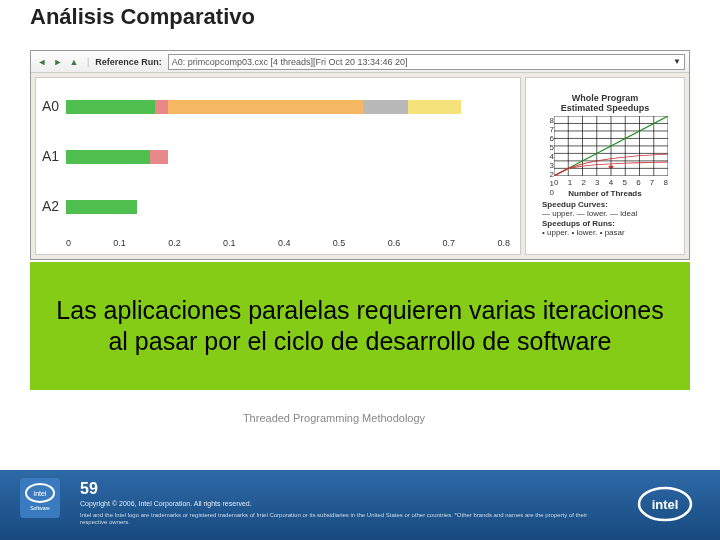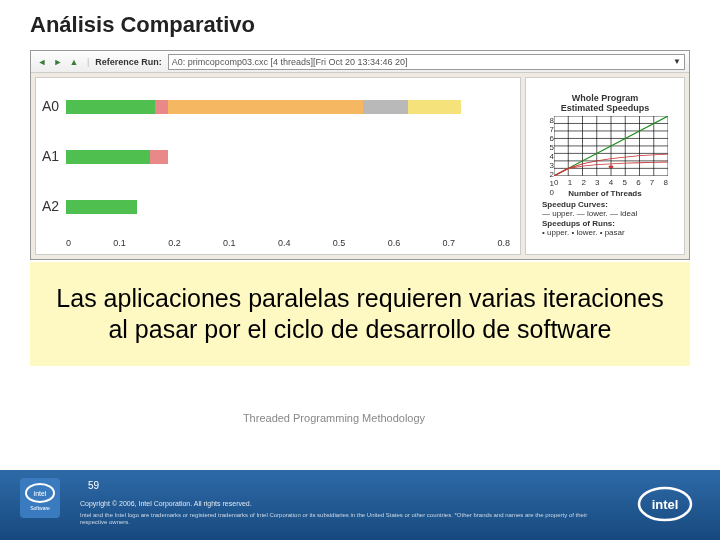--- a/index.html
+++ b/index.html
@@ -1,18 +1,18 @@
 <!DOCTYPE html>
 <html><head>
 <meta charset="utf-8">
 <style>
   * { box-sizing: border-box; margin: 0; padding: 0; }
   body { width: 720px; height: 540px; background: #fff; font-family: Verdana, Arial, sans-serif; position: relative; overflow: hidden; }
   .slide { width: 720px; height: 540px; position: relative; }
-  .title { position: absolute; top: 12px; left: 30px; font-size: 22px; font-weight: bold; color: #222; }
+  .title { position: absolute; top: 4px; left: 30px; font-size: 22px; font-weight: bold; color: #222; }
   .chart-window { position: absolute; top: 50px; left: 30px; width: 660px; height: 210px; background: #efebe3; border: 1px solid #999; }
   .toolbar { height: 22px; background: linear-gradient(#fdfdfd,#eee); border-bottom: 1px solid #ccc; display: flex; align-items: center; font-size: 9px; padding: 0 4px; gap: 6px; color: #555; }
   .toolbar .nav { display: flex; gap: 2px; }
   .toolbar .navbtn { width: 14px; height: 14px; display: inline-flex; align-items: center; justify-content: center; color: #3a7a3a; font-size: 9px; }
   .toolbar .sep { color: #bbb; }
   .toolbar .lbl { font-weight: bold; color: #333; }
   .toolbar .dropdown { flex: 1; height: 16px; background: #fff; border: 1px solid #999; font-size: 9px; padding: 0 3px; display: flex; align-items: center; justify-content: space-between; }
   .toolbar .chev { font-size: 8px; color: #333; }
   .chart-body { display: flex; height: calc(100% - 22px); }
   .bars-area { flex: 1; position: relative; background: #fff; margin: 4px; border: 1px solid #ccc; }
@@ -28,25 +28,25 @@
   .speedup { width: 160px; background: #fff; margin: 4px 4px 4px 0; border: 1px solid #ccc; padding: 16px; display: flex; flex-direction: column; }
   .sp-title { font-size: 9px; font-weight: bold; text-align: center; color: #333; line-height: 1.1; margin-bottom: 2px; }
   .sp-plot { position: relative; width: 100%; height: 95px; }
   .sp-y { position: absolute; left: 0; top: 0; bottom: 12px; width: 12px; display: flex; flex-direction: column; justify-content: space-between; font-size: 8px; color: #333; text-align: right; }
   .sp-x { position: absolute; left: 12px; right: 0; bottom: 0; height: 10px; display: flex; justify-content: space-between; font-size: 8px; color: #333; }
   .sp-grid { position: absolute; left: 12px; right: 0; top: 0; bottom: 12px; }
   .sp-grid svg { width: 100%; height: 100%; }
   .sp-xlabel { font-size: 8px; font-weight: bold; text-align: center; color: #333; margin-top: 1px; }
   .sp-legend { font-size: 8px; color: #333; line-height: 1.2; margin-top: 2px; }
   .sp-legend b { font-weight: bold; }
-  .orange-box { position: absolute; top: 262px; left: 30px; width: 660px; height: 104px; background: #fef9c3; display: flex; align-items: center; justify-content: center; padding: 10px 18px; }
+  .orange-box { position: absolute; top: 262px; left: 30px; width: 660px; height: 128px; background: #84cc16; display: flex; align-items: center; justify-content: center; padding: 10px 18px; }
   .orange-box .msg { font-size: 25px; font-family: Arial, sans-serif; color: #000; text-align: center; line-height: 1.25; }
   .subtitle { position: absolute; top: 412px; left: 0; width: 668px; text-align: center; font-size: 11px; color: #888; }
   .footer { position: absolute; bottom: 0; left: 0; width: 720px; height: 70px; background: linear-gradient(#2e6aa8, #17497e); color: #fff; }
-  .pagenum { position: absolute; left: 88px; top: 10px; font-size: 10px; font-weight: normal; color: #fff; }
+  .pagenum { position: absolute; left: 80px; top: 10px; font-size: 16px; font-weight: bold; color: #fff; }
   .copyright { position: absolute; left: 80px; top: 30px; font-size: 7px; color: #e0e8f0; }
   .trademark { position: absolute; left: 80px; top: 42px; right: 120px; font-size: 6px; color: #cdd9e6; line-height: 1.2; }
   .logo-left { position: absolute; left: 20px; top: 8px; width: 40px; height: 40px; }
   .logo-right { position: absolute; right: 25px; top: 14px; width: 60px; height: 40px; }
   .logo-left svg, .logo-right svg { width: 100%; height: 100%; }
 </style>
 </head>
 <body>
 
 <div class="slide">

